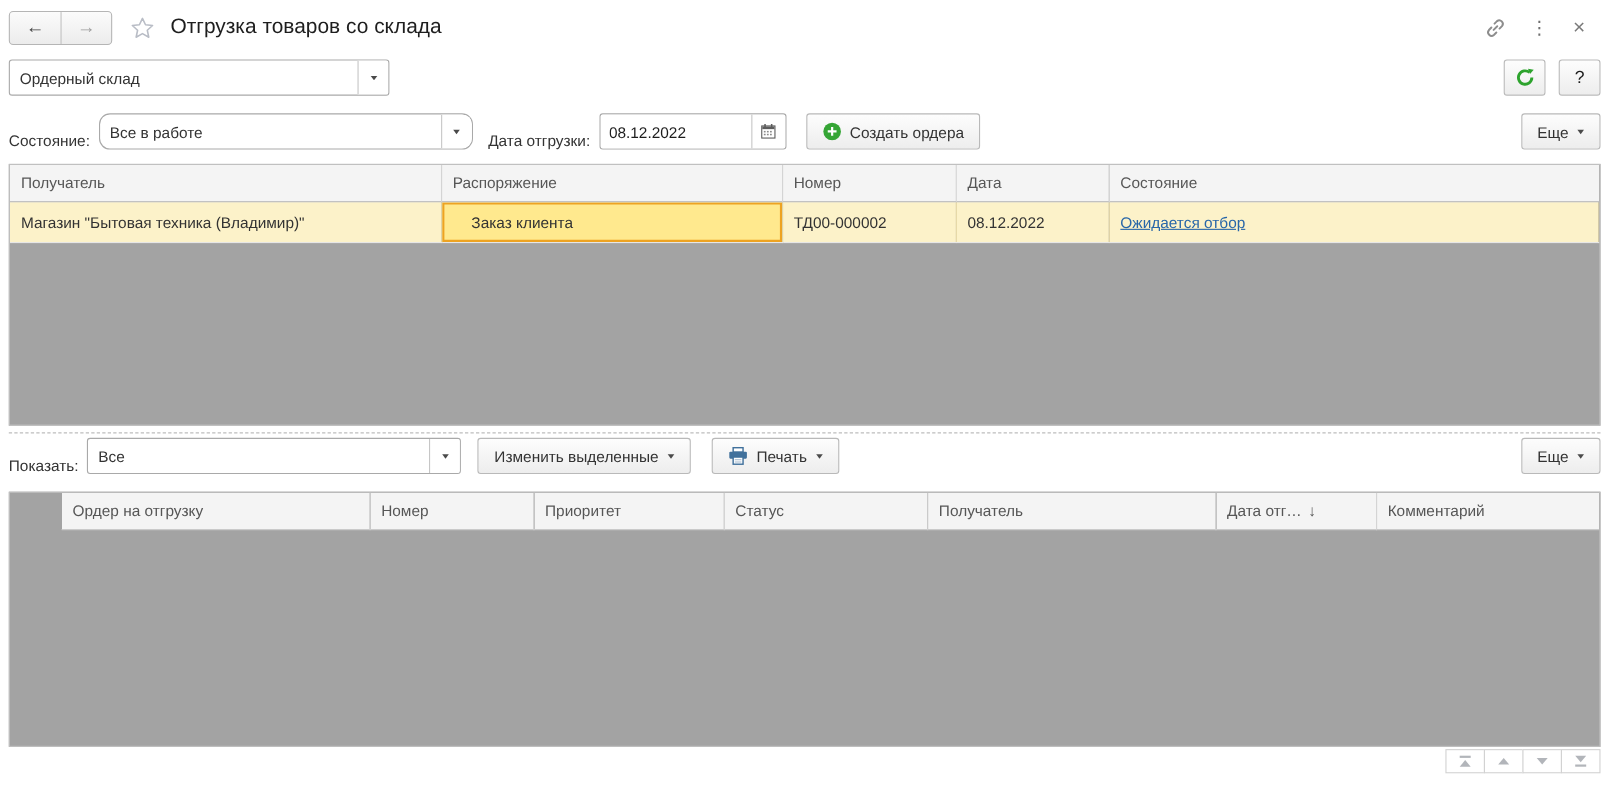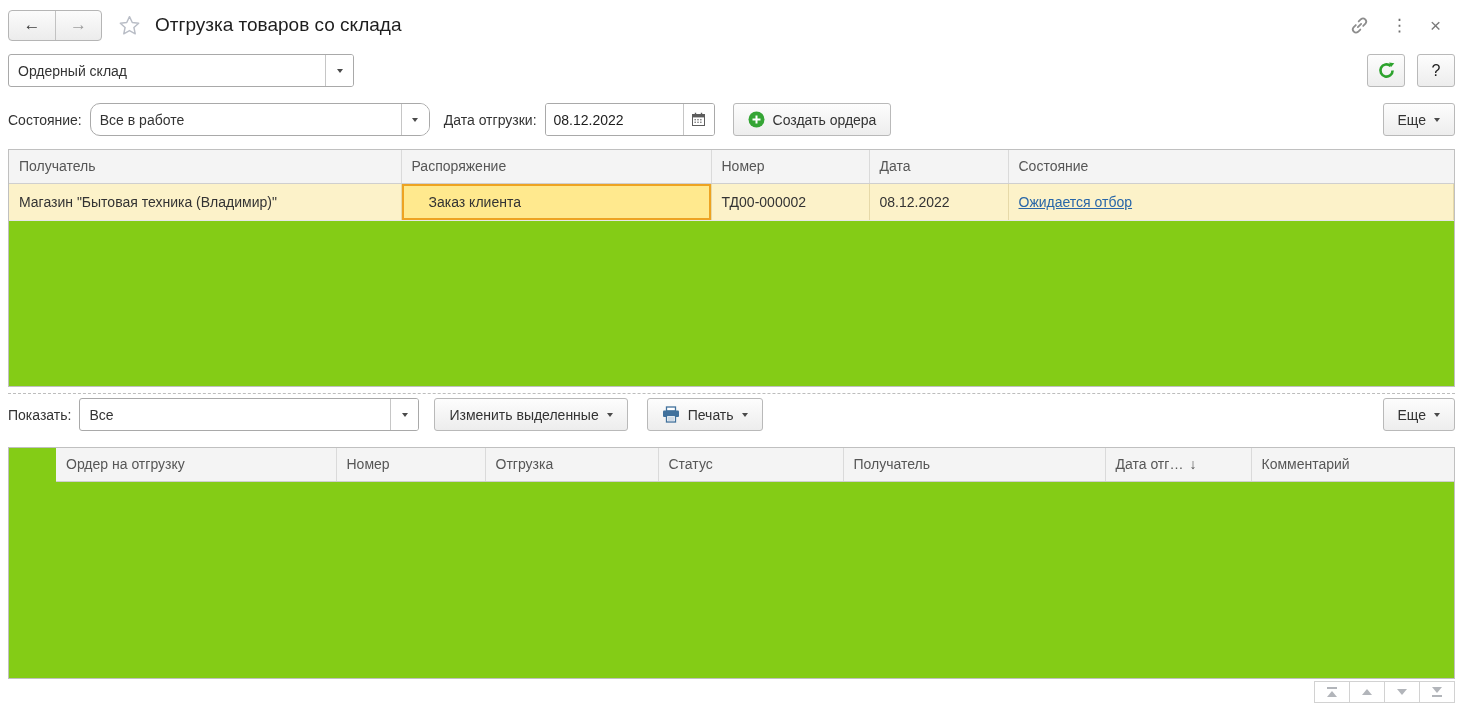--- a/index.html
+++ b/index.html
@@ -39,30 +39,30 @@
   .icon-dots { font-size: 17px; color: #6f6f6f; cursor: pointer; line-height: 1; }
   .icon-close { font-size: 19px; color: #7a7a7a; cursor: pointer; line-height: 1; }
 
   
   .row-wh { display: flex; align-items: flex-end; height: 33px; margin-bottom: 16px; }
   .wh-combo { width: 346px; }
   .wh-actions { display: flex; gap: 12px; margin-left: auto; }
   .help-btn { font-size: 16px; color: #1c1c1c; }
 
   
-  .row-filter, .row-actions { display: flex; align-items: center; height: 33px; }
+  .row-filter, .row-actions { display: flex; align-items: flex-end; height: 33px; }
   .row-filter { margin-bottom: 13px; }
   .flabel { margin-right: 8px; white-space: nowrap; }
   .state-combo { width: 340px; margin-right: 14px; border-radius: 10px; }
   .datefield { display: inline-flex; height: 33px; width: 170px; border: 1px solid #a9a9a9; border-radius: 3px; overflow: hidden; margin-right: 18px; background: #fff; }
   .datefield input { flex: 1; min-width: 0; border: none; outline: none; padding: 0 8px; font: inherit; color: #1d1d1d; }
   .cal-btn { width: 31px; border-left: 1px solid #c6c6c6; background: #fff; display: flex; align-items: center; justify-content: center; cursor: pointer; }
 
   
-  .tblwrap { border: 1px solid #c0c0c0; background: #84cc16; overflow: hidden; }
+  .tblwrap { border: 1px solid #c0c0c0; background: #a3a3a3; overflow: hidden; }
   .tbl1 { height: 238px; margin-bottom: 6px; }
   .tbl2 { height: 232px; margin-top: 16px; padding-left: 47px; }
   table { border-collapse: collapse; table-layout: fixed; width: 100%; }
   th { height: 33px; background: #f4f4f4; color: #565656; font-weight: 400; text-align: left; padding: 0 10px; border-right: 1px solid #dadada; border-bottom: 1px solid #cfcfcf; white-space: nowrap; overflow: hidden; cursor: pointer; }
   th:last-child { border-right: none; }
   td { height: 37px; padding: 0 10px; border-right: 1px solid #e6d9a8; border-bottom: 1px solid #e6e6e6; white-space: nowrap; overflow: hidden; cursor: pointer; }
   tr.sel-row td { background: #fcf2c9; }
   td.cell-order { padding-left: 27px; background: #ffe98e !important; box-shadow: inset 0 0 0 2px #eda322; }
   td.cell-status a { color: #2866a8; text-decoration: underline; }
   .sort-arrow { color: #555; margin-left: 6px; }
@@ -249,21 +249,21 @@
           <col style="width:173px">
           <col style="width:185px">
           <col style="width:262px">
           <col style="width:146px">
           <col>
         </colgroup>
       <thead>
         <tr>
           <th>Ордер на отгрузку</th>
           <th>Номер</th>
-          <th>Отгрузка</th>
+          <th>Приоритет</th>
           <th>Статус</th>
           <th>Получатель</th>
           <th><span>Дата отг…</span><span class="sort-arrow">↓</span></th>
           <th>Комментарий</th>
         </tr>
       </thead>
       <tbody></tbody>
     </table>
   </div>
 

